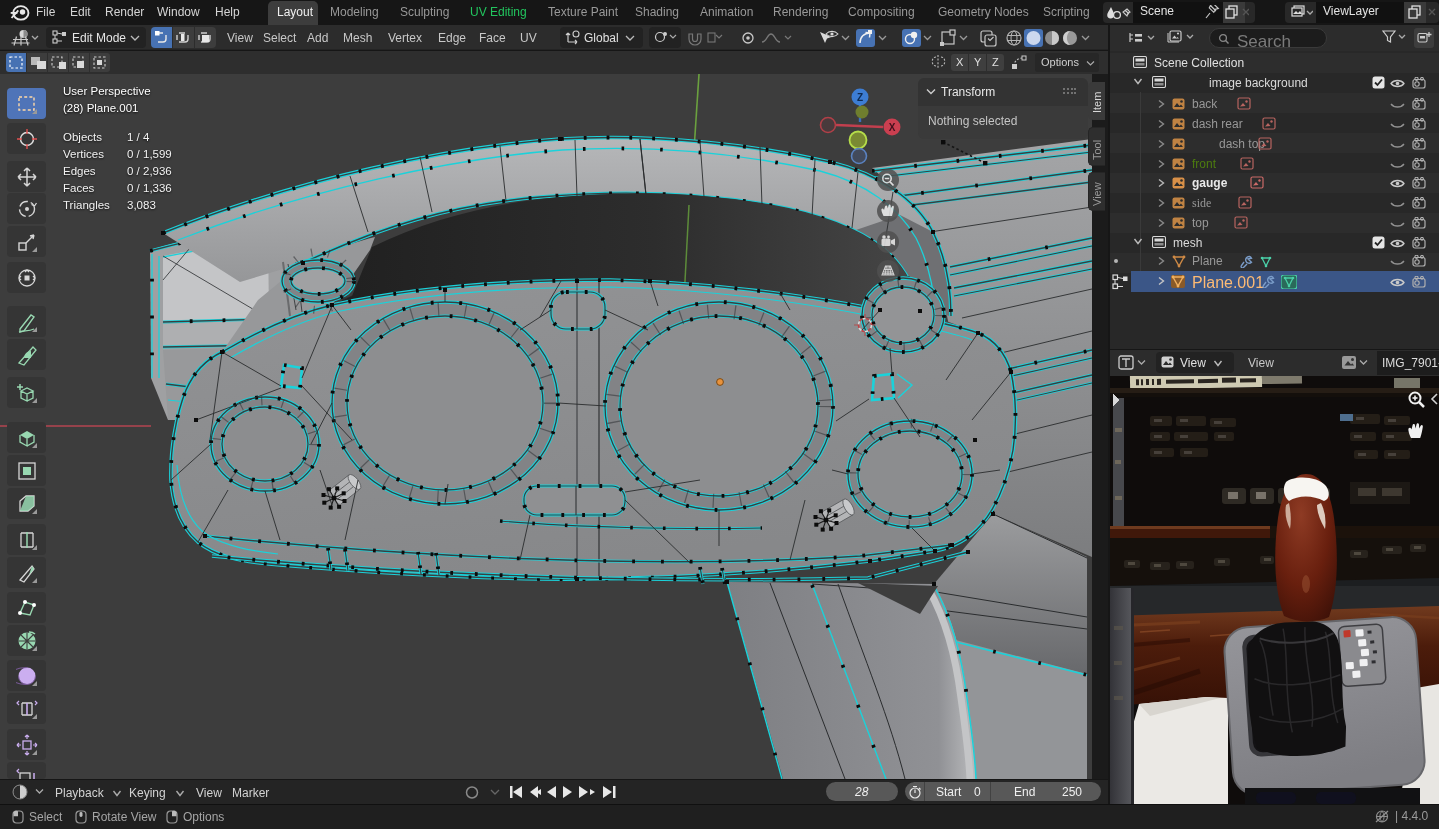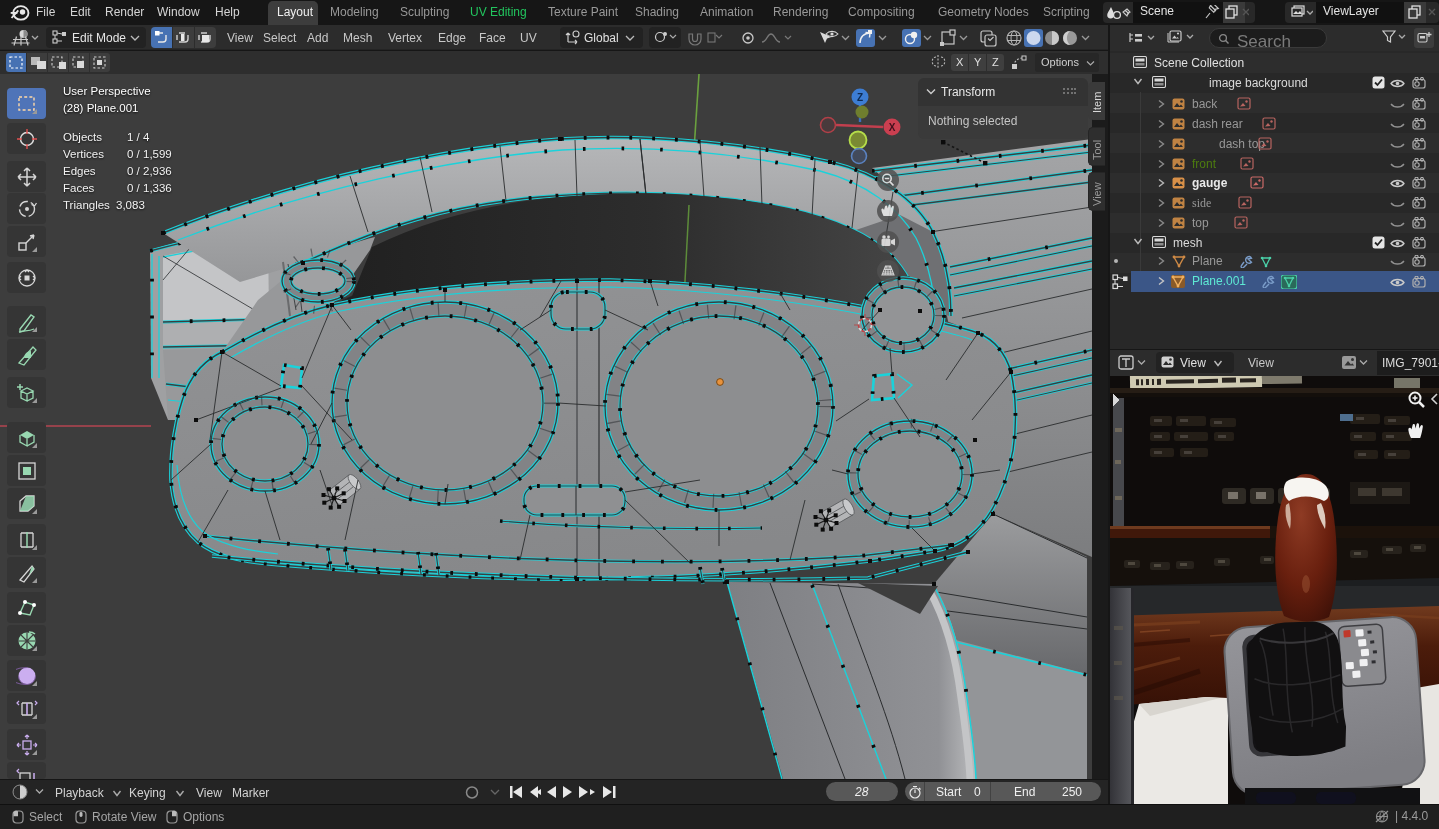--- a/index.html
+++ b/index.html
@@ -735,21 +735,21 @@
   <div class="abs" style="left:63px;top:102px;font-size:11.5px;color:#ffffff;text-shadow:0 1px 2px rgba(0,0,0,.8)">(28) Plane.001</div>
   <div class="abs" style="left:63px;top:131px;font-size:11.5px;color:#f2f2f2;text-shadow:0 1px 2px rgba(0,0,0,.7)">Objects</div>
   <div class="abs" style="left:127px;top:131px;font-size:11.5px;color:#f2f2f2;text-shadow:0 1px 2px rgba(0,0,0,.7)">1 / 4</div>
   <div class="abs" style="left:63px;top:148px;font-size:11.5px;color:#f2f2f2;text-shadow:0 1px 2px rgba(0,0,0,.7)">Vertices</div>
   <div class="abs" style="left:127px;top:148px;font-size:11.5px;color:#f2f2f2;text-shadow:0 1px 2px rgba(0,0,0,.7)">0 / 1,599</div>
   <div class="abs" style="left:63px;top:165px;font-size:11.5px;color:#f2f2f2;text-shadow:0 1px 2px rgba(0,0,0,.7)">Edges</div>
   <div class="abs" style="left:127px;top:165px;font-size:11.5px;color:#f2f2f2;text-shadow:0 1px 2px rgba(0,0,0,.7)">0 / 2,936</div>
   <div class="abs" style="left:63px;top:182px;font-size:11.5px;color:#f2f2f2;text-shadow:0 1px 2px rgba(0,0,0,.7)">Faces</div>
   <div class="abs" style="left:127px;top:182px;font-size:11.5px;color:#f2f2f2;text-shadow:0 1px 2px rgba(0,0,0,.7)">0 / 1,336</div>
   <div class="abs" style="left:63px;top:199px;font-size:11.5px;color:#f2f2f2;text-shadow:0 1px 2px rgba(0,0,0,.7)">Triangles</div>
-  <div class="abs" style="left:116px;top:199px;font-size:11.5px;color:#f2f2f2;text-shadow:0 1px 2px rgba(0,0,0,.7)">3,083</div>
+  <div class="abs" style="left:127px;top:199px;font-size:11.5px;color:#f2f2f2;text-shadow:0 1px 2px rgba(0,0,0,.7)">3,083</div>
 
   <div class="abs" style="left:918px;top:78px;width:170px;height:28px;background:#333333;border-radius:6px 6px 0 0;"></div>
   <div class="abs" style="left:918px;top:106px;width:170px;height:33px;background:#3a3a3a;border-radius:0 0 6px 6px;"></div>
   <svg class="abs" style="left:925px;top:87px" width="12" height="10">
       <path d="M2,2.5 l4,4 4,-4" stroke="#ccc" stroke-width="1.4" fill="none"></path>
     </svg>
   <div class="abs" style="left:941px;top:85px;font-size:12px;color:#e8e8e8;">Transform</div>
   <svg class="abs" style="left:1062px;top:87px" width="14" height="9">
     <g fill="#888">
         <circle cx="2" cy="2" r="1"></circle>
@@ -1064,21 +1064,21 @@
     <svg class="abs" style="left:1157px;top:276px" width="8" height="10" viewBox="0 0 8 10">
       <path d="M2,1.5 L6.5,5 L2,8.5" fill="none" stroke="#c5c5c5" stroke-width="1.4"></path>
     </svg>
     <svg class="abs" style="left:1171px;top:275px" width="14" height="13" viewBox="0 0 14 13">
       <rect x="0" y="0" width="14" height="13" rx="2" fill="#8a5a28"></rect>
       <path d="M2,2 L12,2 L7,11 Z" fill="none" stroke="#f0b060" stroke-width="1.4"></path>
       <circle cx="2" cy="2" r="1.4" fill="#f0b060"></circle>
       <circle cx="12" cy="2" r="1.4" fill="#f0b060"></circle>
       <circle cx="7" cy="11" r="1.4" fill="#f0b060"></circle>
     </svg>
-    <div class="abs" style="left:1192px;top:274px;font-size:12px;color:#5eead4;">Plane.001</div>
+    <div class="abs" style="left:1192px;top:274px;font-size:16px;color:#fdba74;">Plane.001</div>
     <svg class="abs" style="left:1262px;top:275px" width="13" height="13" viewBox="0 0 13 13">
       <path d="M9.5,1.5 a3.4,3.4 0 1 0 2,5.8 L8,4 l3.5,-0.8 a3.4,3.4 0 0 0 -2,-1.7 z M4,7 L1.5,10.5 a1.4,1.4 0 0 0 2,2 L7,9" fill="none" stroke="#7a9cc8" stroke-width="1.4"></path>
     </svg>
     <svg class="abs" style="left:1281px;top:275px" width="16" height="14" viewBox="0 0 16 14">
       <rect x="0" y="0" width="16" height="14" rx="3" fill="#2a6a5a" stroke="#4ad0a8" stroke-width="1.2"></rect>
       <path d="M4,3 L12,3 L8,11 Z" fill="none" stroke="#4ad0a8" stroke-width="1.3"></path>
       <circle cx="4" cy="3" r="1.3" fill="#4ad0a8"></circle>
       <circle cx="12" cy="3" r="1.3" fill="#4ad0a8"></circle>
       <circle cx="8" cy="11" r="1.3" fill="#4ad0a8"></circle>
     </svg>

